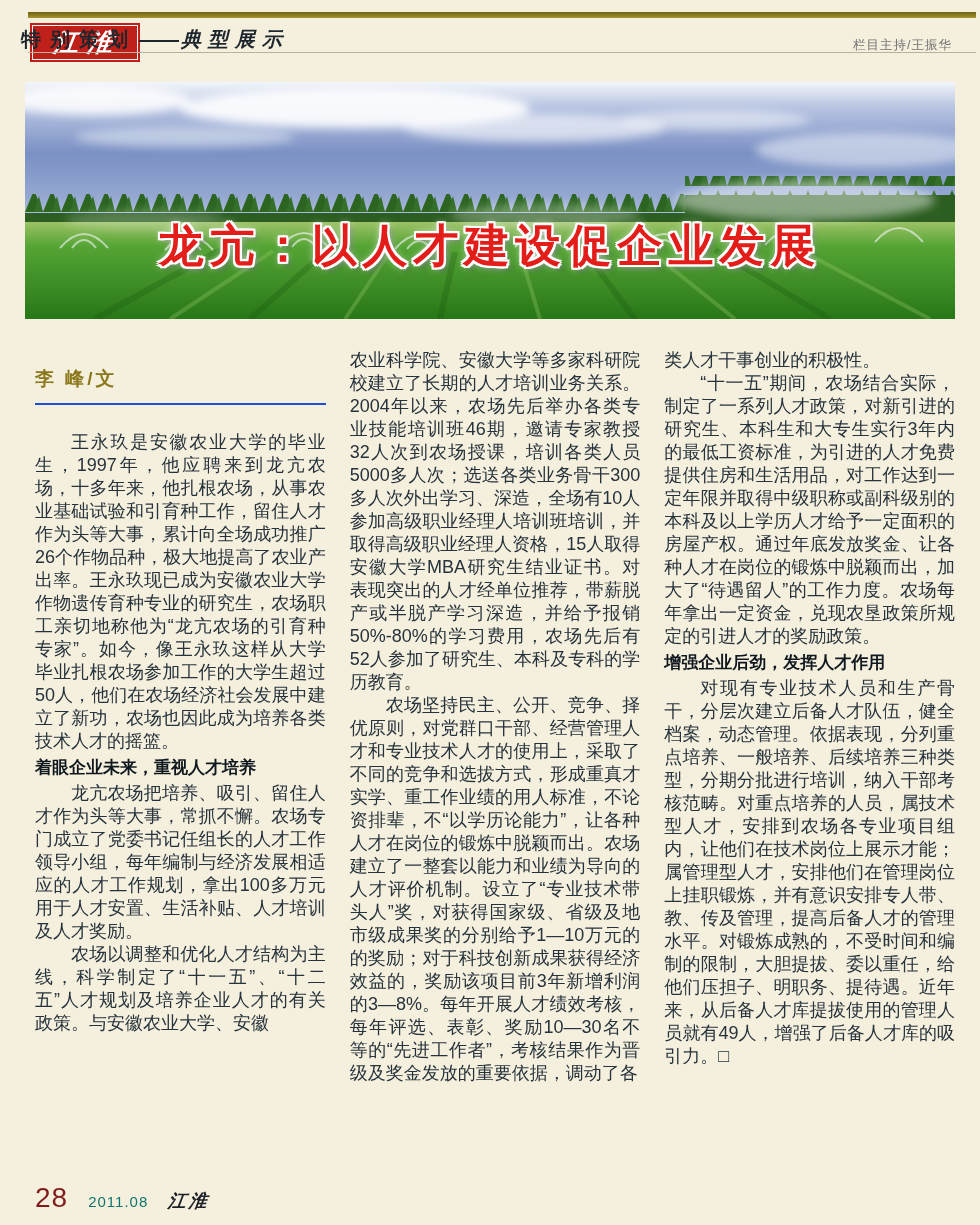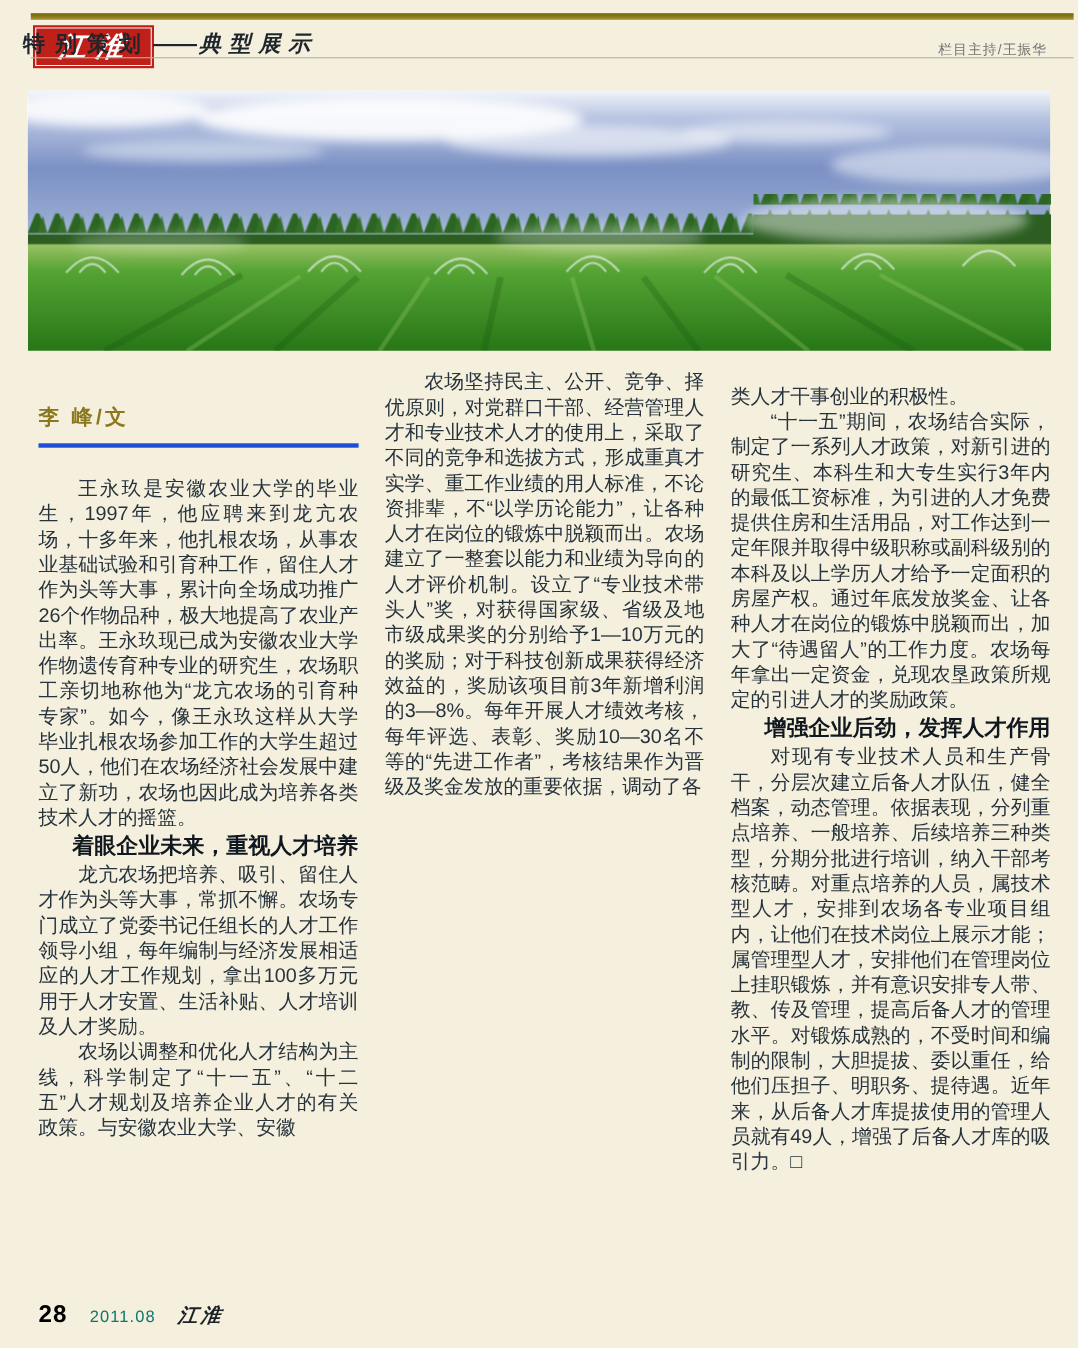--- a/index.html
+++ b/index.html
@@ -30,29 +30,29 @@
   .photo-title{position:absolute;left:0;top:134px;width:100%;text-align:center;
     font-size:45px;font-weight:900;color:#e31e1a;letter-spacing:6px;white-space:nowrap;
     text-shadow:2px 0 0 #fff,-2px 0 0 #fff,0 2px 0 #fff,0 -2px 0 #fff,
       2px 2px 0 #fff,-2px -2px 0 #fff,2px -2px 0 #fff,-2px 2px 0 #fff,
       0 0 9px rgba(255,255,255,.95),4px 4px 5px rgba(70,40,110,.4);}
   
   .article{position:absolute;left:35px;top:336px;width:920px;display:flex;gap:24px;}
   .col{flex:1 1 0;min-width:0;}
   .col p{margin:0;font-size:18px;line-height:23px;text-align:justify;}
   .col p.indent{text-indent:2em;}
-  .col .h{font-size:20px;line-height:23px;font-weight:bold;color:#10181f;
-    text-align:right;margin:3px 0;}
-  .byline{margin-top:30px;padding-bottom:11px;border-bottom:4px solid #1d4ed8;
+  .col .h{font-size:17px;line-height:23px;font-weight:bold;color:#10181f;
+    text-align:left;margin:3px 0;}
+  .byline{margin-top:30px;padding-bottom:11px;border-bottom:2px solid #1d4ed8;
     color:#8b781c;font-weight:bold;font-size:19px;letter-spacing:3px;}
   .col1-first{margin-top:26px !important;}
   .col-top-pad{margin-top:13px !important;}
   
   .footer{position:absolute;left:35px;top:1182px;display:flex;align-items:baseline;gap:20px;}
-  .footer .pagenum{font-size:22px;font-weight:bold;color:#000000;letter-spacing:1px;}
+  .footer .pagenum{font-size:28px;font-weight:normal;color:#7f1d1d;letter-spacing:1px;}
   .footer .issue{font-size:15px;color:#0f766e;letter-spacing:1px;}
   .footer .mag{font-family:"DejaVu Serif",serif;font-style:italic;font-weight:bold;
     font-size:18px;color:#1a2026;transform:skewX(-8deg);display:inline-block;letter-spacing:3px;}
 </style>
 </head>
 <body>
 
 <div class="top-band"></div>
 
 <div class="logo">
@@ -136,33 +136,35 @@
         <path d="M382,167 q12,-16 24,0"></path>
       <path d="M490,165 q24,-28 48,0"></path>
         <path d="M502,165 q12,-16 24,0"></path>
       <path d="M615,166 q24,-28 48,0"></path>
         <path d="M627,166 q12,-16 24,0"></path>
       <path d="M740,163 q24,-28 48,0"></path>
         <path d="M752,163 q12,-16 24,0"></path>
       <path d="M850,160 q24,-28 48,0"></path>
     </g>
   </svg>
+  <div class="photo-title">龙亢：以人才建设促企业发展</div>
 </div>
 
 <div class="article">
 
   <div class="col">
     <div class="byline">李  峰/文</div>
     <p class="indent col1-first">王永玖是安徽农业大学的毕业生，1997年，他应聘来到龙亢农场，十多年来，他扎根农场，从事农业基础试验和引育种工作，留住人才作为头等大事，累计向全场成功推广26个作物品种，极大地提高了农业产出率。王永玖现已成为安徽农业大学作物遗传育种专业的研究生，农场职工亲切地称他为“龙亢农场的引育种专家”。如今，像王永玖这样从大学毕业扎根农场参加工作的大学生超过50人，他们在农场经济社会发展中建立了新功，农场也因此成为培养各类技术人才的摇篮。</p>
     <div class="h">着眼企业未来，重视人才培养</div>
     <p class="indent">龙亢农场把培养、吸引、留住人才作为头等大事，常抓不懈。农场专门成立了党委书记任组长的人才工作领导小组，每年编制与经济发展相适应的人才工作规划，拿出100多万元用于人才安置、生活补贴、人才培训及人才奖励。</p>
     <p class="indent">农场以调整和优化人才结构为主线，科学制定了“十一五”、“十二五”人才规划及培养企业人才的有关政策。与安徽农业大学、安徽</p>
   </div>
 
   <div class="col">
+    <p class="col-top-pad">农业科学院、安徽大学等多家科研院校建立了长期的人才培训业务关系。2004年以来，农场先后举办各类专业技能培训班46期，邀请专家教授32人次到农场授课，培训各类人员5000多人次；选送各类业务骨干300多人次外出学习、深造，全场有10人参加高级职业经理人培训班培训，并取得高级职业经理人资格，15人取得安徽大学MBA研究生结业证书。对表现突出的人才经单位推荐，带薪脱产或半脱产学习深造，并给予报销50%-80%的学习费用，农场先后有52人参加了研究生、本科及专科的学历教育。</p>
     <p class="indent">农场坚持民主、公开、竞争、择优原则，对党群口干部、经营管理人才和专业技术人才的使用上，采取了不同的竞争和选拔方式，形成重真才实学、重工作业绩的用人标准，不论资排辈，不“以学历论能力”，让各种人才在岗位的锻炼中脱颖而出。农场建立了一整套以能力和业绩为导向的人才评价机制。设立了“专业技术带头人”奖，对获得国家级、省级及地市级成果奖的分别给予1—10万元的的奖励；对于科技创新成果获得经济效益的，奖励该项目前3年新增利润的3—8%。每年开展人才绩效考核，每年评选、表彰、奖励10—30名不等的“先进工作者”，考核结果作为晋级及奖金发放的重要依据，调动了各</p>
   </div>
 
   <div class="col">
     <p class="col-top-pad">类人才干事创业的积极性。</p>
     <p class="indent">“十一五”期间，农场结合实际，制定了一系列人才政策，对新引进的研究生、本科生和大专生实行3年内的最低工资标准，为引进的人才免费提供住房和生活用品，对工作达到一定年限并取得中级职称或副科级别的本科及以上学历人才给予一定面积的房屋产权。通过年底发放奖金、让各种人才在岗位的锻炼中脱颖而出，加大了“待遇留人”的工作力度。农场每年拿出一定资金，兑现农垦政策所规定的引进人才的奖励政策。</p>
     <div class="h">增强企业后劲，发挥人才作用</div>
     <p class="indent">对现有专业技术人员和生产骨干，分层次建立后备人才队伍，健全档案，动态管理。依据表现，分列重点培养、一般培养、后续培养三种类型，分期分批进行培训，纳入干部考核范畴。对重点培养的人员，属技术型人才，安排到农场各专业项目组内，让他们在技术岗位上展示才能；属管理型人才，安排他们在管理岗位上挂职锻炼，并有意识安排专人带、教、传及管理，提高后备人才的管理水平。对锻炼成熟的，不受时间和编制的限制，大胆提拔、委以重任，给他们压担子、明职务、提待遇。近年来，从后备人才库提拔使用的管理人员就有49人，增强了后备人才库的吸引力。□</p>
   </div>
 

